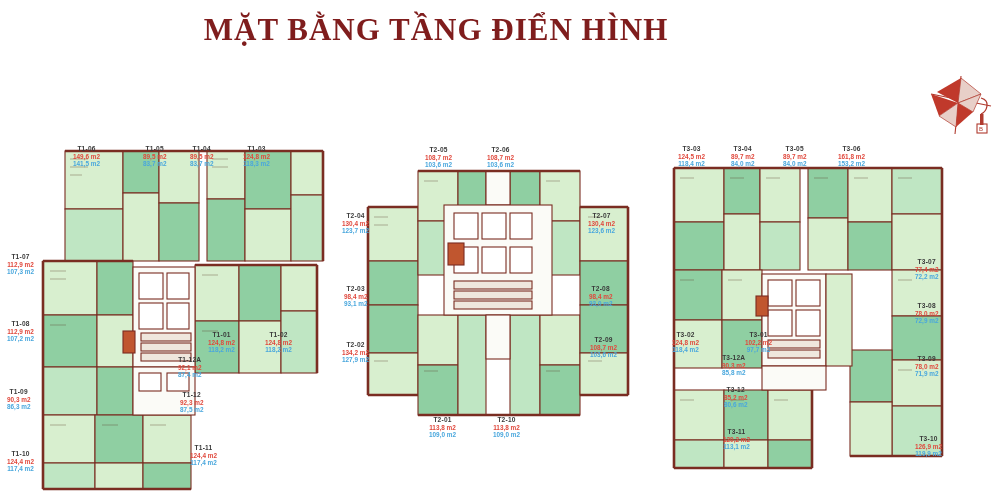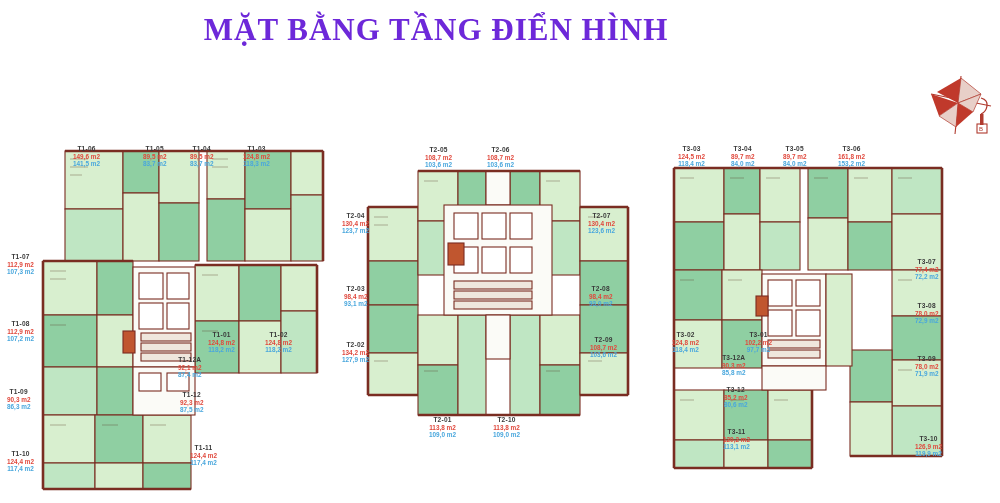--- a/index.html
+++ b/index.html
@@ -17,21 +17,21 @@
   #page-title {
     position: absolute;
     top: 12px;
     left: 0;
     width: 872px;
     text-align: center;
     font-family: "Liberation Serif", serif;
     font-weight: bold;
     font-size: 31px;
     letter-spacing: 1px;
-    color: #6d28d9;
+    color: #7f1d1d;
   }
   
   #compass {
     position: absolute;
     left: 925px;
     top: 72px;
     width: 72px;
     height: 66px;
   }
   

